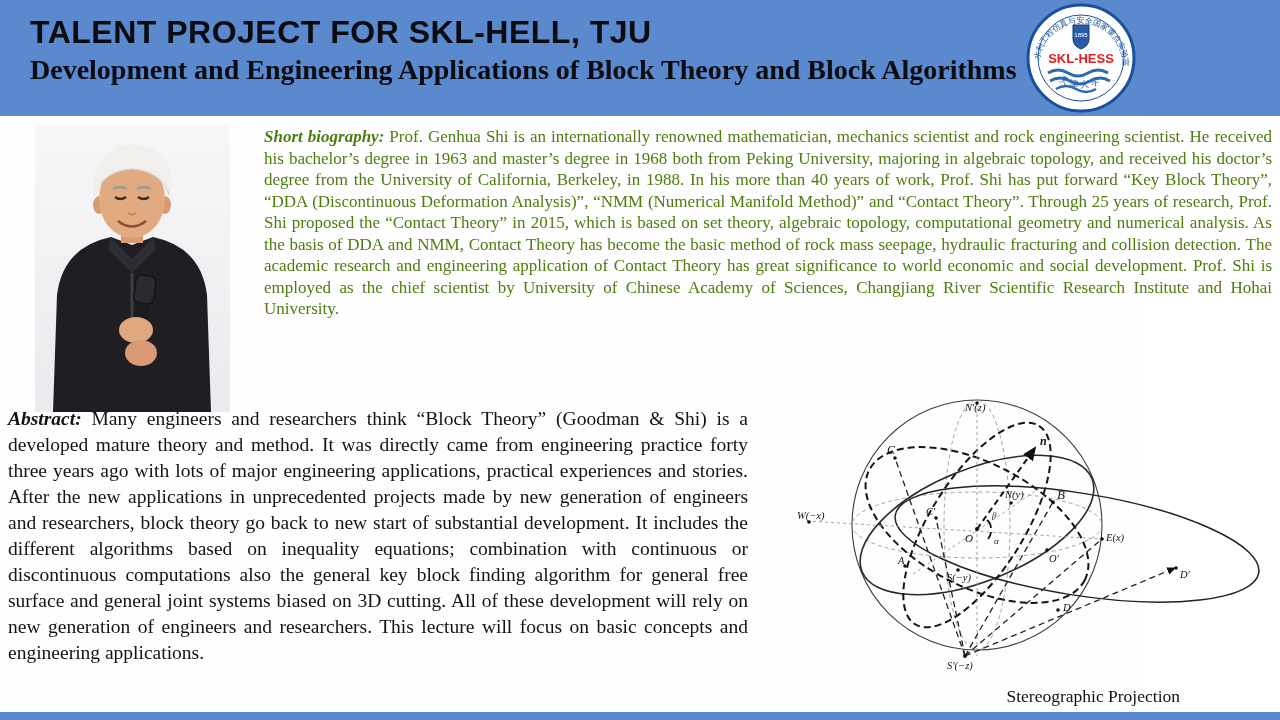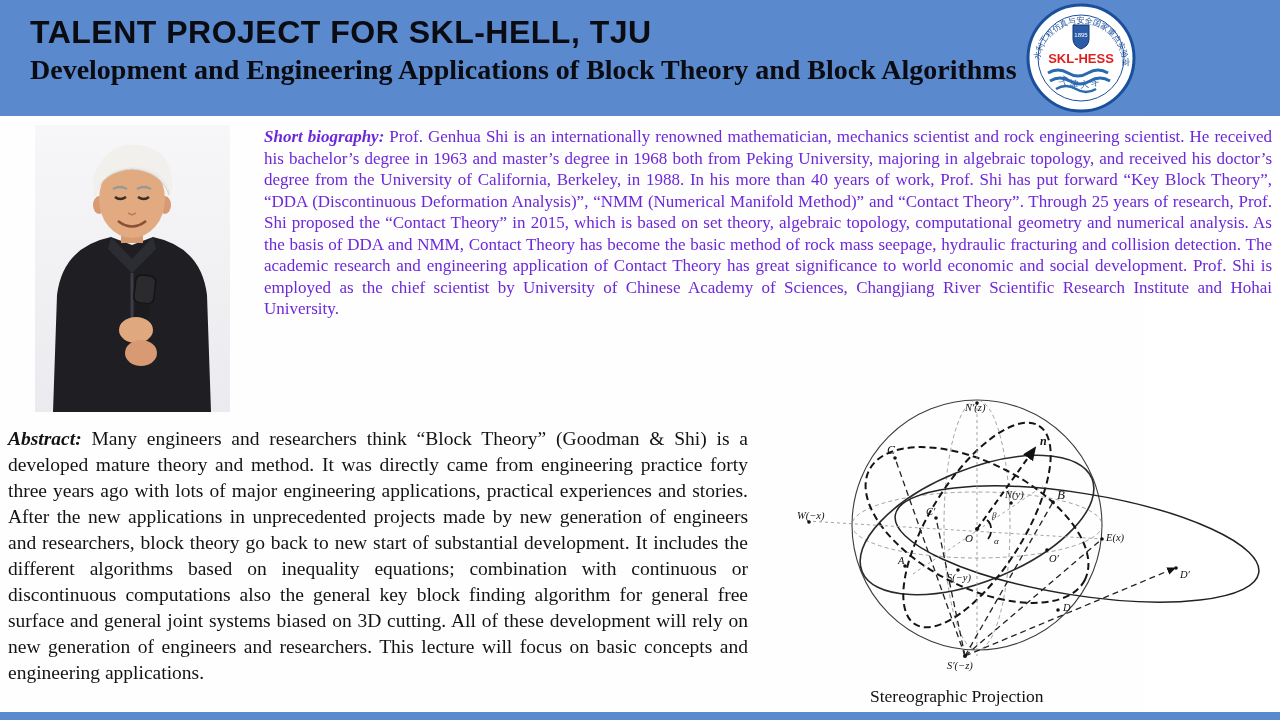--- a/index.html
+++ b/index.html
@@ -17,31 +17,31 @@
   .logo-wrap { position:absolute; right:8px; top:3px; width:110px; height:110px; }
 
   
   .footer-bar { position:absolute; left:0; bottom:0; width:1280px; height:8px; background:#5a89cd; }
 
   
   .portrait { position:absolute; left:35px; top:125px; width:195px; height:287px; }
 
   
   .bio { position:absolute; left:264px; top:126px; width:1008px;
-         font-size:17px; line-height:21.5px; text-align:justify; color:#6d28d9; }
+         font-size:17px; line-height:21.5px; text-align:justify; color:#4d7c0f; }
   .para-label { font-weight:bold; font-style:italic; }
 
   
-  .abstract { position:absolute; left:8px; top:426px; width:740px;
+  .abstract { position:absolute; left:8px; top:406px; width:740px;
               font-size:19.5px; line-height:26px; text-align:justify; color:#131313; }
 
   
   .figure { position:absolute; left:795px; top:398px; width:480px; height:285px;text-decoration:underline; }
   .figure-caption { position:absolute; left:870px; top:686px; width:310px;
-                    text-align:left; font-size:17.5px; color:#111; }
+                    text-align:right; font-size:17.5px; color:#111; }
   .fig-label { font-family:"Liberation Serif", serif; font-style:italic; }
 </style>
 </head>
 <body>
 
 <div class="slide">
 
   <div class="header">
     <div class="header-title">TALENT PROJECT FOR SKL-HELL, TJU</div>
     <div class="header-subtitle">Development and Engineering Applications of Block Theory and Block Algorithms</div>

